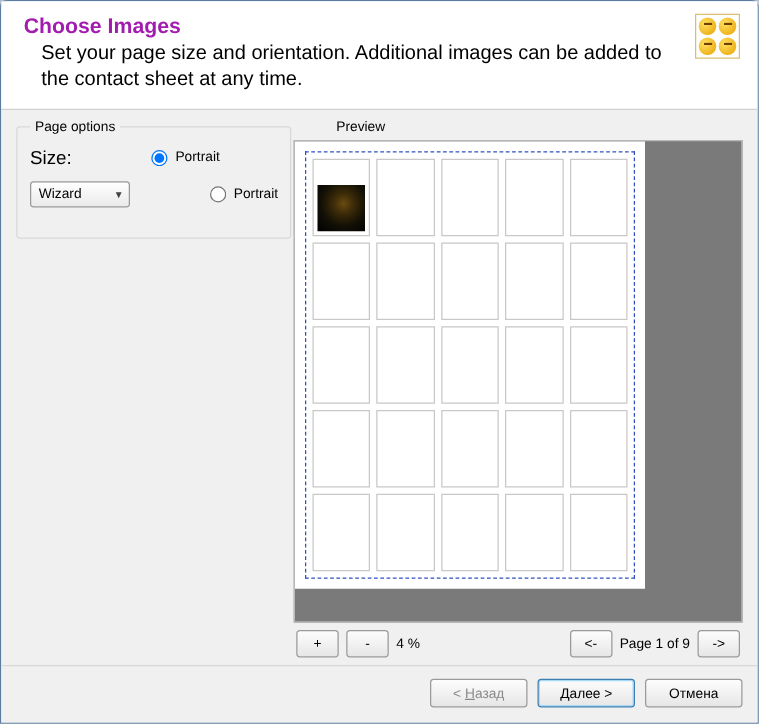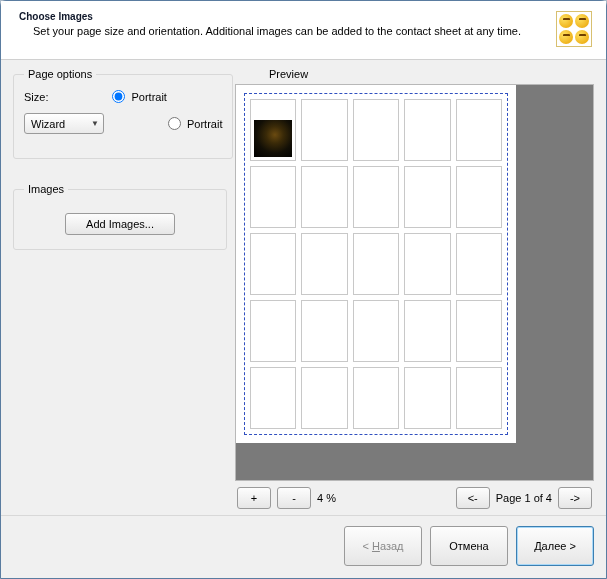--- a/index.html
+++ b/index.html
@@ -33,22 +33,22 @@
     cursor: pointer;
   }
   .close-btn svg { width: 10px; height: 10px; }
   .header {
     background: #fff;
     border-bottom: 1px solid #d0d0d0;
     padding: 10px 14px 12px 18px;
     display: flex; align-items: flex-start;
   }
   .header-text { flex: 1; }
-  .header-title { font-size: 10px; font-weight: bold; color: #0f172a; margin-bottom: 2px; }
-  .header-sub { font-size: 11px; color: #000; padding-left: 14px; line-height: 1.3; }
+  .header-title { font-size: 17px; font-weight: bold; color: #a21caf; margin-bottom: 2px; }
+  .header-sub { font-size: 16px; color: #000; padding-left: 14px; line-height: 1.3; }
   .header-icon {
     width: 36px; height: 36px;
     border: 1px solid #d8c070;
     background: #fff;
     display: grid; grid-template-columns: 1fr 1fr; grid-template-rows: 1fr 1fr;
     gap: 2px; padding: 2px;
     flex-shrink: 0;
   }
   .header-icon .ball {
     background: radial-gradient(circle at 35% 35%, #ffe060, #e8a000);
@@ -56,29 +56,29 @@
     position: relative;
   }
   .header-icon .ball::after {
     content: ""; position: absolute; inset: 28% 25%;
     border-top: 2px solid #704000; border-radius: 1px;
   }
   .body {
     flex: 1; display: flex; padding: 8px 12px 4px 12px; gap: 8px;
     background: #f0f0f0;
   }
-  .leftcol { width: 214px; display: flex; flex-direction: column; gap: 24px; }
+  .leftcol { width: 214px; display: flex; flex-direction: column; gap: 8px; }
   fieldset {
     border: 1px solid #d8d8d8; border-radius: 3px;
     padding: 10px 10px 14px 10px; margin: 0;
     font-size: 11px; color: #000;
   }
   legend { font-size: 11px; padding: 0 4px; color: #000; }
   .po-row { display: flex; align-items: center; gap: 24px; margin-bottom: 10px; }
-  .po-label { font-size: 11px; }
+  .po-label { font-size: 15px; }
   .radio-wrap { display: flex; align-items: center; gap: 6px; font-size: 11px; cursor: pointer; margin-left: 40px; }
   .radio-wrap input { margin: 0; }
   .select {
     display: inline-flex; align-items: center; justify-content: space-between;
     width: 80px; height: 21px;
     background: linear-gradient(#fff, #eaeaea);
     border: 1px solid #9a9a9a; border-radius: 3px;
     font-size: 11px; padding: 0 4px 0 6px;
     cursor: pointer;
   }
@@ -144,21 +144,21 @@
     padding: 0 6px;
   }
   .spacer { flex: 1; }
   .footer {
     border-top: 1px solid #d8d8d8;
     padding: 10px 12px 12px 12px;
     display: flex; justify-content: flex-end; gap: 8px;
     background: #f0f0f0;
   }
   .footer .btn {
-    height: 40px; width: 78px;
+    height: 23px; width: 78px;
     background: linear-gradient(#fdfdfd, #e6e6e6);
     border: 1px solid #9a9a9a; border-radius: 3px;
     font-size: 11px; cursor: pointer;
   }
   .footer .btn.default {
     border: 1px solid #3c7fb1;
     box-shadow: 0 0 0 1px #a8d8f8 inset;
   }
   .footer .btn[disabled] {
     color: #8a8a8a; cursor: default;
@@ -202,24 +202,20 @@
             <span>Wizard</span>
             <span class="chev">▼</span>
           </div>
           <label class="radio-wrap">
             <input type="radio" name="orient" style="">
             <span>Portrait</span>
           </label>
         </div>
       </fieldset>
 
-      <fieldset class="images-fs">
-        <legend>Images</legend>
-        <button class="add-btn">Add Images...</button>
-      </fieldset>
 
     </div>
 
     <div class="rightcol">
       <div class="preview-label">Preview</div>
       <div class="preview-area">
         <div class="page">
           <div class="page-inner">
             <div class="thumbs" id="thumbs">
                 <div class="cell filled">
@@ -252,26 +248,26 @@
               </div>
           </div>
         </div>
       </div>
       <div class="preview-controls">
         <button class="mini-btn">+</button>
         <button class="mini-btn">-</button>
         <span>4 %</span>
         <span class="spacer"></span>
         <button class="mini-btn">&lt;-</button>
-        <span>Page 1 of 4</span>
+        <span>Page 1 of 9</span>
         <button class="mini-btn">-&gt;</button>
       </div>
     </div>
 
   </div>
 
   <div class="footer">
     <button class="btn" disabled=""><span>&lt; <span class="u">Н</span>азад</span></button>
+    <button class="btn default"><span><span class="u">Д</span>алее &gt;</span></button>
     <button class="btn">Отмена</button>
-    <button class="btn default"><span><span class="u">Д</span>алее &gt;</span></button>
   </div>
 
 </div>
 
 </body></html>

